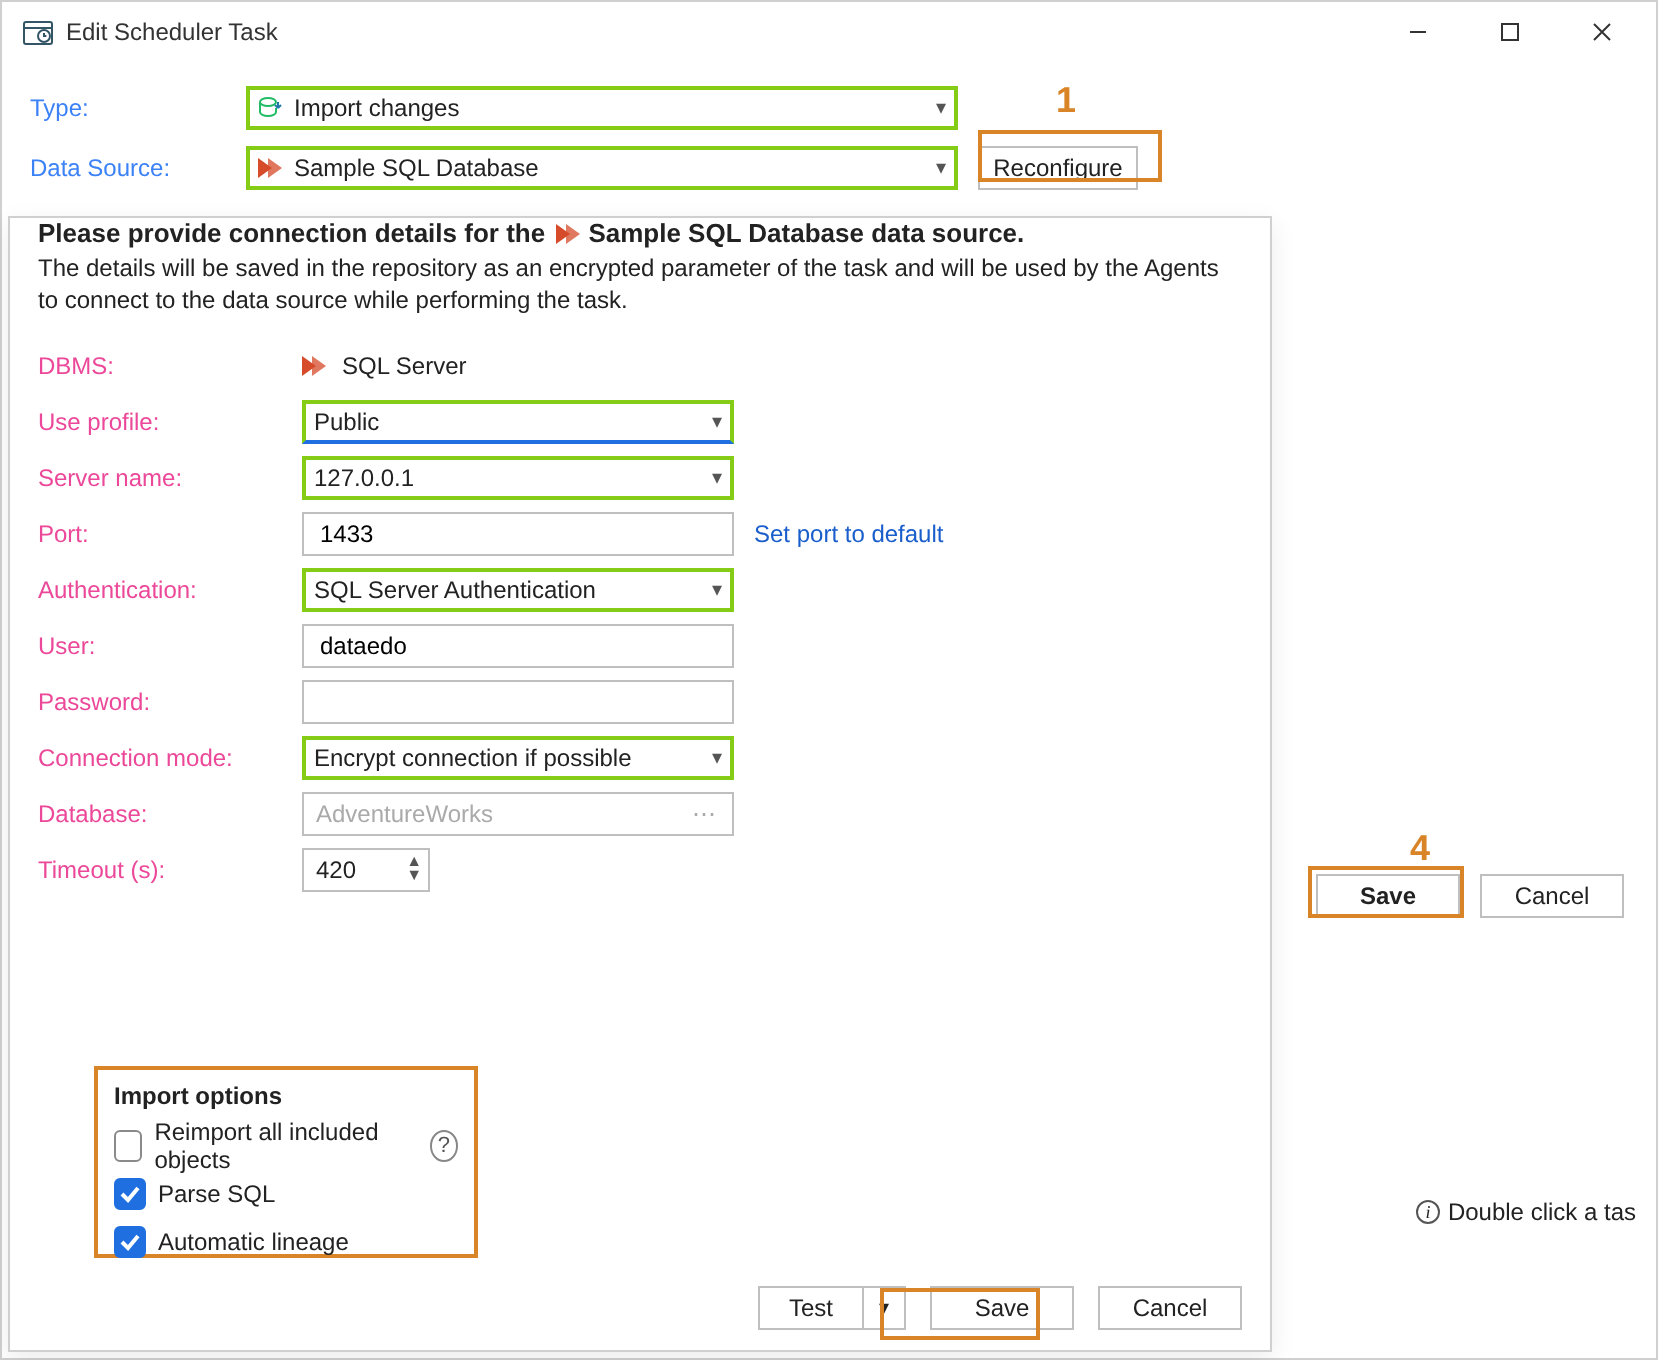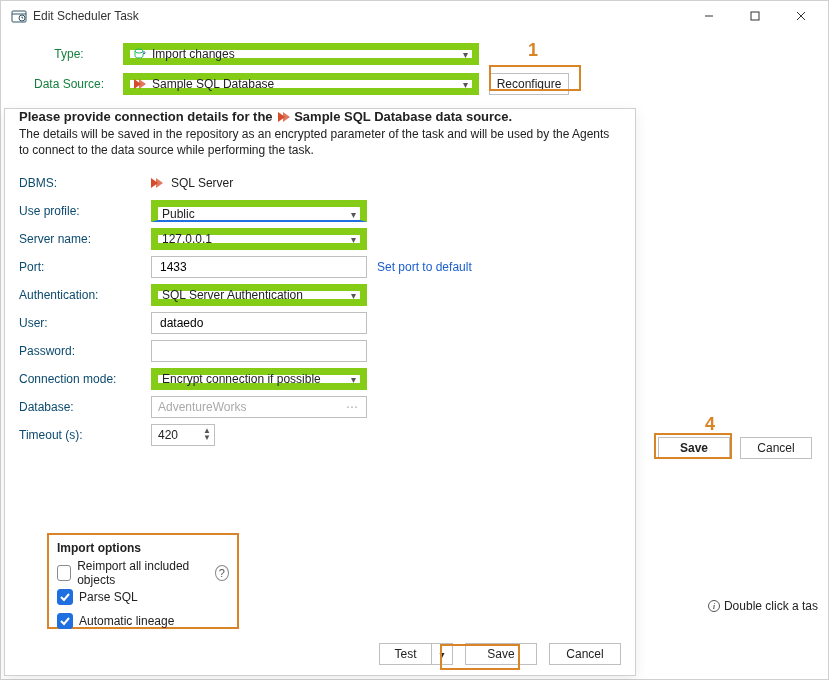--- a/index.html
+++ b/index.html
@@ -6,38 +6,38 @@
   body { margin: 0; background: #fff; width: 829px; height: 680px; position: relative; font-size: 12px; color: #222; }
   .window { position: absolute; border: 1px solid #d0d0d0; background: #fff; }
   .outer-window { left: 0; top: 0; width: 829px; height: 680px; }
   .titlebar { display: flex; align-items: center; height: 30px; padding: 0 4px; }
   .titlebar .title-icon { width: 16px; height: 16px; margin: 0 6px; display: inline-flex; align-items: center; justify-content: center; }
   .title-text { flex: 0 0 auto; font-size: 12px; color: #333; }
   .title-spacer { flex: 1; }
   .winbtn { width: 46px; height: 30px; display: flex; align-items: center; justify-content: center; color: #555; }
   .outer-body { position: absolute; left: 14px; top: 40px; right: 14px; }
   .row { display: flex; align-items: center; height: 26px; margin-bottom: 4px; }
-  .row .lbl { width: 108px; font-size: 12px; color: #15803d; text-align: center; }
-  .combo { position: relative; height: 22px; border: 7px solid #84cc16; background: #fff; display: flex; align-items: center; padding: 0 4px; font-size: 12px; }
+  .row .lbl { width: 108px; font-size: 12px; color: #3b82f6; }
+  .combo { position: relative; height: 22px; border: 2px solid #84cc16; background: #fff; display: flex; align-items: center; padding: 0 4px; font-size: 12px; }
   .combo .chev { position: absolute; right: 4px; top: 50%; transform: translateY(-50%); color: #555; font-size: 10px; }
   .combo .ic { width: 14px; height: 14px; margin-right: 4px; display: inline-flex; align-items: center; justify-content: center; }
   .btn { height: 22px; border: 1px solid #bfbfbf; background: #fff; display: inline-flex; align-items: center; justify-content: center; padding: 0 10px; font-size: 12px; }
   .callout-num { position: absolute; color: #d98427; font-weight: bold; font-size: 18px; }
   .callout-box { position: absolute; border: 2px solid #d98427; }
   
   .inner-window { left: 4px; top: 108px; width: 632px; height: 568px; box-shadow: 0 4px 12px rgba(0,0,0,0.08); }
   .inner-titlebar { display: flex; align-items: center; height: 32px; padding: 0 8px; }
   .doc-icon { width: 18px; height: 18px; background: #1f6fe0; border-radius: 2px; display: flex; align-items: center; justify-content: center; margin-right: 6px; }
   .inner-close, .inner-min { width: 36px; height: 28px; display: flex; align-items: center; justify-content: center; color: #333; }
   .inner-desc { padding: 0 14px; }
   .inner-desc .headline { font-weight: bold; font-size: 13px; color: #222; }
   .inner-desc .subtext { font-size: 12px; color: #222; margin-top: 2px; line-height: 1.35; }
   .form-area { padding: 12px 14px 0 14px; }
   .frow { display: flex; align-items: center; height: 26px; margin-bottom: 2px; }
-  .frow .flbl { width: 132px; font-size: 12px; color: #0c4a6e; }
+  .frow .flbl { width: 132px; font-size: 12px; color: #ec4899; }
   .input { height: 22px; border: 1px solid #bfbfbf; background: #fff; padding: 0 6px; font-size: 12px; display: flex; align-items: center; }
   .input input { border: none; outline: none; width: 100%; font-size: 12px; font-family: inherit; background: transparent; }
   .link { color: #1a5ecc; font-size: 12px; margin-left: 10px; }
   .spin { position: relative; width: 64px; }
   .spin .arrows { position: absolute; right: 3px; top: 2px; display: flex; flex-direction: column; line-height: 7px; font-size: 8px; color: #555; }
   .ellipsis { position: absolute; right: 6px; top: 50%; transform: translateY(-50%); color: #aaa; letter-spacing: 2px; }
   .disabled { color: #aaa; }
   .disabled .input { color: #aaa; }
   
   .import-options-box { position: absolute; left: 8px; top: 530px; width: 192px; height: 96px; border: 2px solid #d98427; padding: 6px 8px 4px 8px; z-index: 5; background:#fff;margin-left:34px; }

